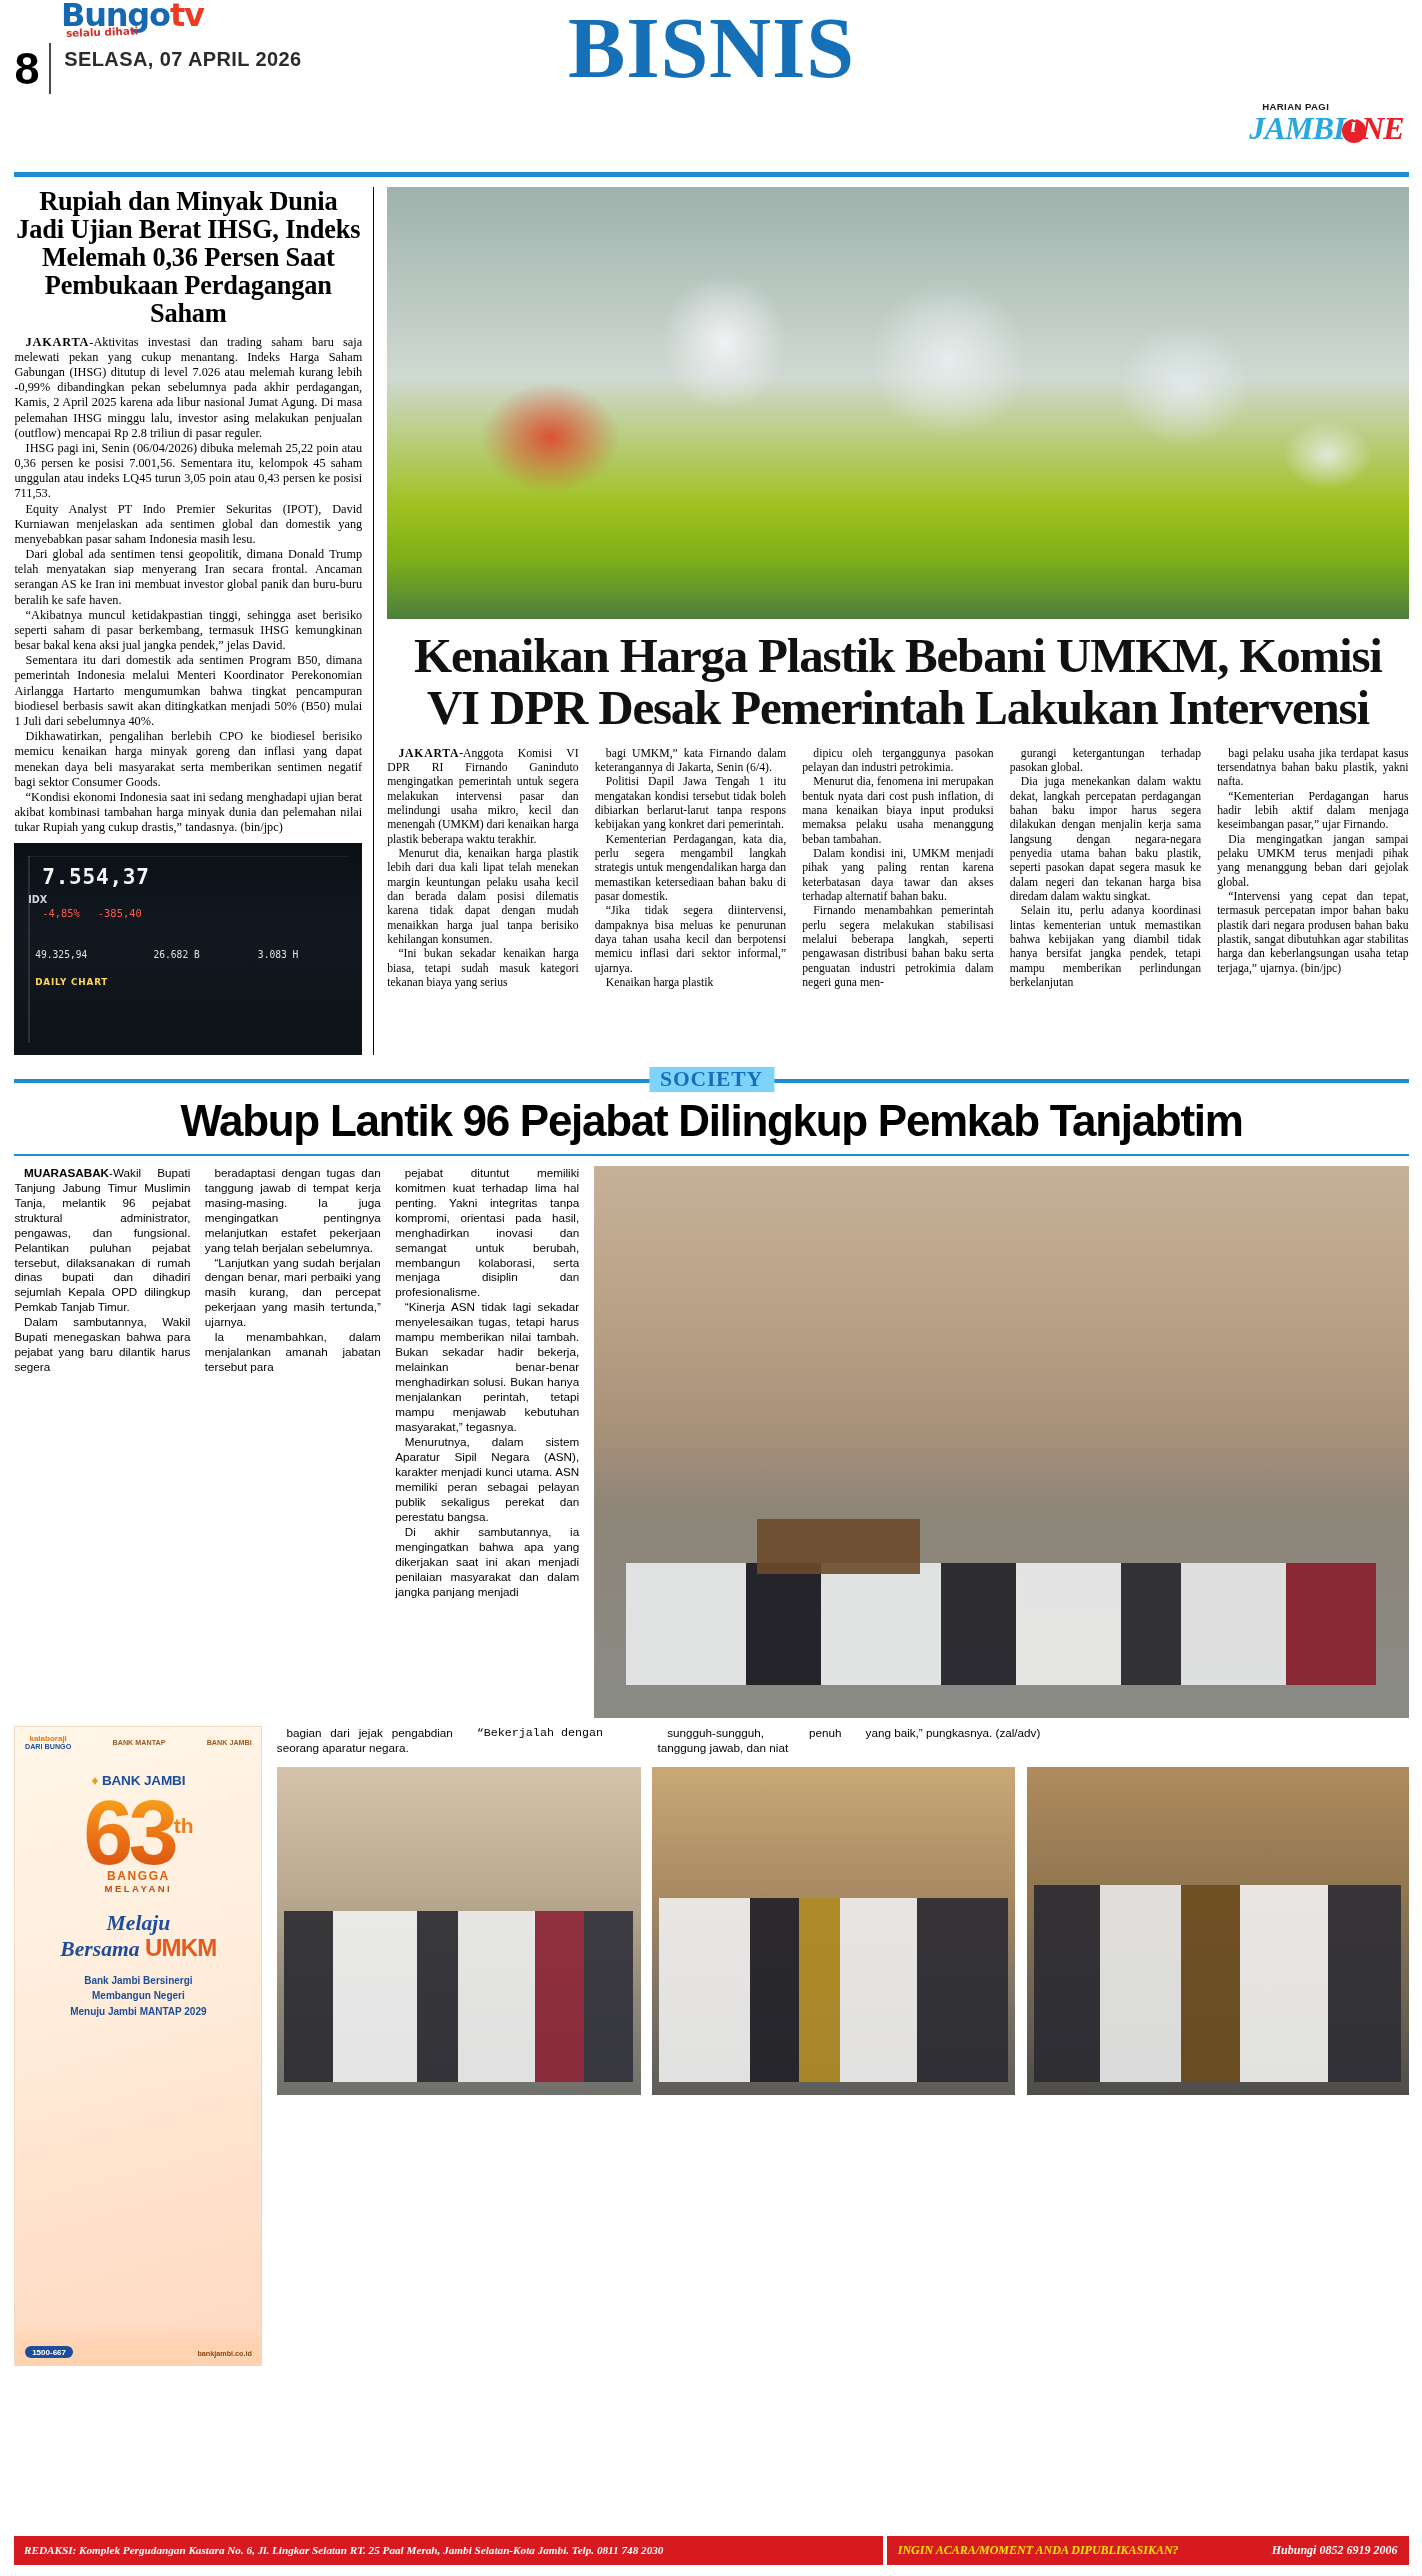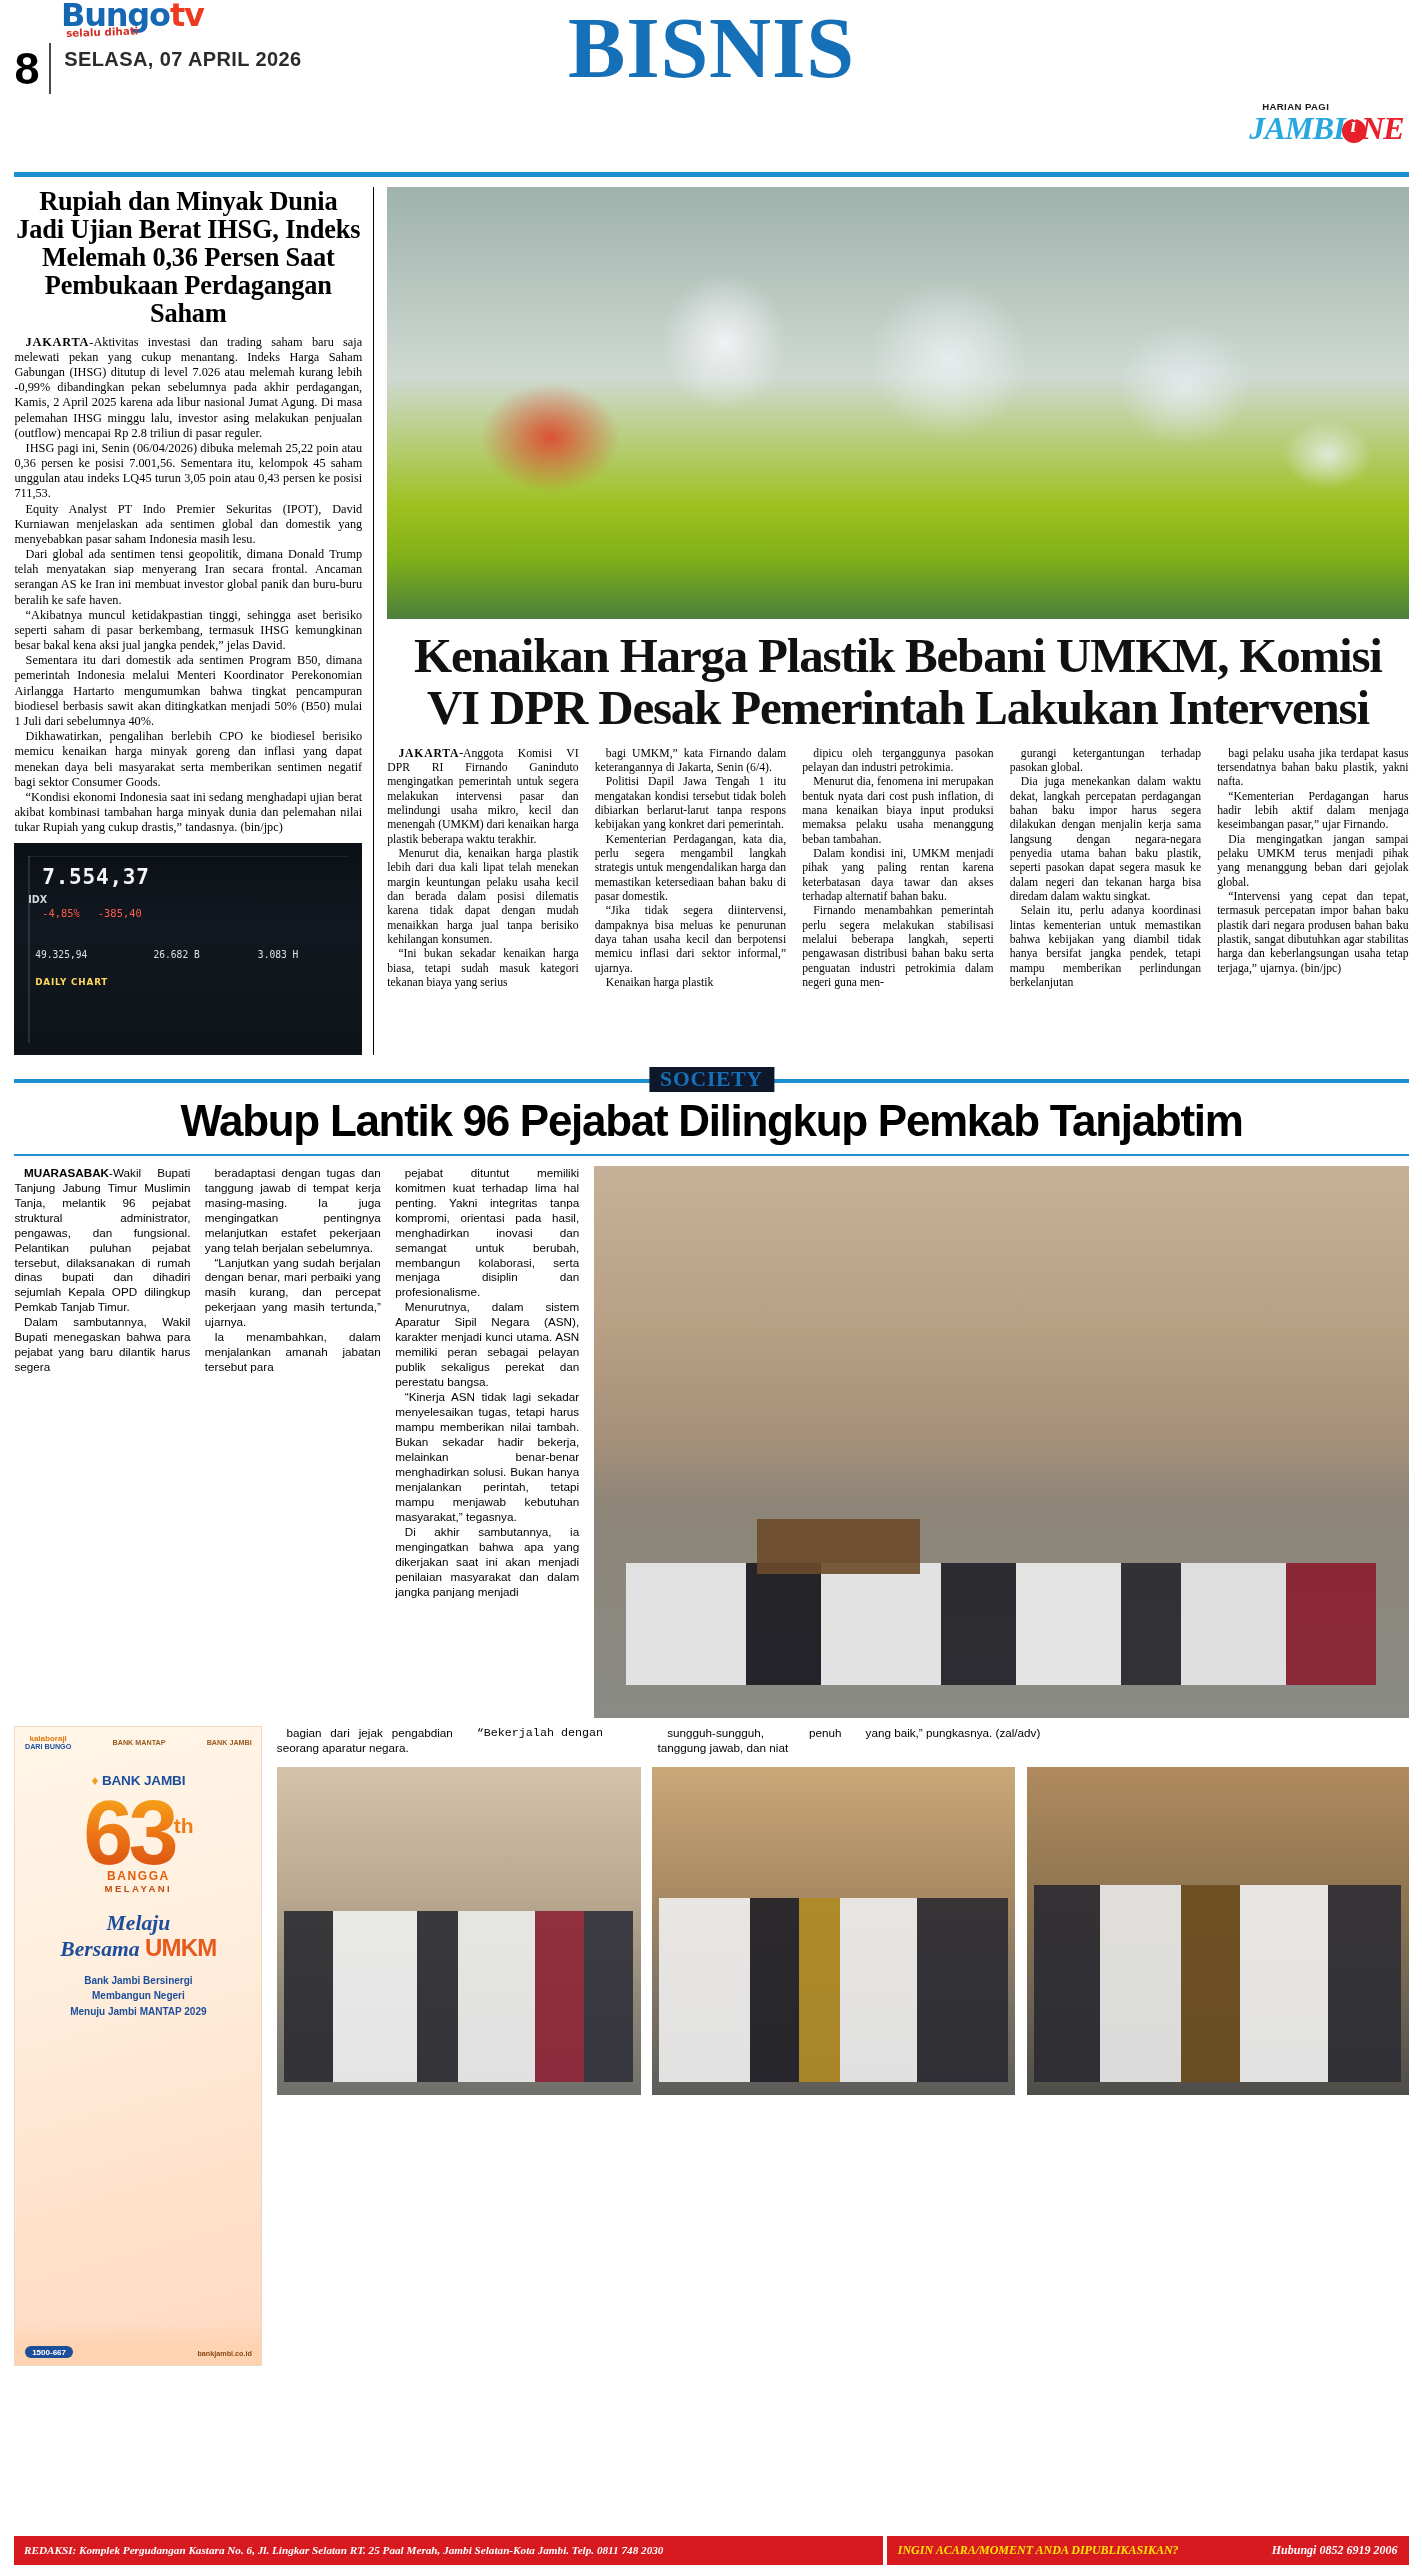--- a/index.html
+++ b/index.html
@@ -108,21 +108,21 @@
     font-family: "Liberation Serif", serif;
     font-size: 11.7px; line-height: 1.225; text-align: justify;
   }
   .four-col p { text-indent: 11.2px; }
 
   
   .society-bar { position: relative; margin: 11.2px 0 3.2px; height: 27px; }
   .society-bar .line { position: absolute; left: 0; right: 0; top: 12.8px; height: 3.2px; background: #1d8fd1; }
   .society-bar .lbl {
     position: absolute; left: 50%; transform: translateX(-50%); top: 0;
-    background: #0f172a; padding: 0 11.2px;
+    background: #7dd3fc; padding: 0 11.2px;
     font-family: "Liberation Serif", serif; font-weight: bold;
     font-size: 21.6px; color: #1570b8; letter-spacing: 0.8px;
   }
   .society-headline {
     font-family: "Liberation Sans", sans-serif; font-weight: bold;
     font-size: 44px; line-height: 1.04; text-align: center;
     letter-spacing: -1.3px; margin: 4.8px 0 9.6px;
   }
   .society-body {
     font-family: "Liberation Sans", sans-serif;
@@ -359,22 +359,22 @@
       <div class="society-body">
         <p>beradaptasi dengan tugas dan tanggung jawab di tempat kerja masing-masing. Ia juga mengingatkan pentingnya melanjutkan estafet pekerjaan yang telah berjalan sebelumnya.</p>
         <p>“Lanjutkan yang sudah berjalan dengan benar, mari perbaiki yang masih kurang, dan percepat pekerjaan yang masih tertunda,” ujarnya.</p>
         <p>Ia menambahkan, dalam menjalankan amanah jabatan tersebut para</p>
       </div>
     </div>
 
     <div style="width:184px;">
       <div class="society-body">
         <p>pejabat dituntut memiliki komitmen kuat terhadap lima hal penting. Yakni integritas tanpa kompromi, orientasi pada hasil, menghadirkan inovasi dan semangat untuk berubah, membangun kolaborasi, serta menjaga disiplin dan profesionalisme.</p>
+        <p>“Kinerja ASN tidak lagi sekadar menyelesaikan tugas, tetapi harus mampu memberikan nilai tambah. Bukan sekadar hadir bekerja, melainkan benar-benar menghadirkan solusi. Bukan hanya menjalankan perintah, tetapi mampu menjawab kebutuhan masyarakat,” tegasnya.</p>
         <p>Menurutnya, dalam sistem Aparatur Sipil Negara (ASN), karakter menjadi kunci utama. ASN memiliki peran sebagai pelayan publik sekaligus perekat dan perestatu bangsa.</p>
-        <p>“Kinerja ASN tidak lagi sekadar menyelesaikan tugas, tetapi harus mampu memberikan nilai tambah. Bukan sekadar hadir bekerja, melainkan benar-benar menghadirkan solusi. Bukan hanya menjalankan perintah, tetapi mampu menjawab kebutuhan masyarakat,” tegasnya.</p>
         <p>Di akhir sambutannya, ia mengingatkan bahwa apa yang dikerjakan saat ini akan menjadi penilaian masyarakat dan dalam jangka panjang menjadi</p>
       </div>
     </div>
 
     <div style="flex:1;">
       <div class="photo ph-room" style="height:552px;position:relative;">
         <div style="position:absolute;left:4%;bottom:6%;width:92%;height:22%;background:linear-gradient(90deg,#e8e9ea 0 16%,#1b1b22 16% 26%,#e9eaeb 26% 42%,#24242b 42% 52%,#ececec 52% 66%,#2a2a30 66% 74%,#e5e6e7 74% 88%,#8a2030 88% 100%);opacity:.92;"></div>
         <div style="position:absolute;left:20%;bottom:26%;width:20%;height:10%;background:#6b4a2a;opacity:.9;"></div>
       </div>
     </div>

